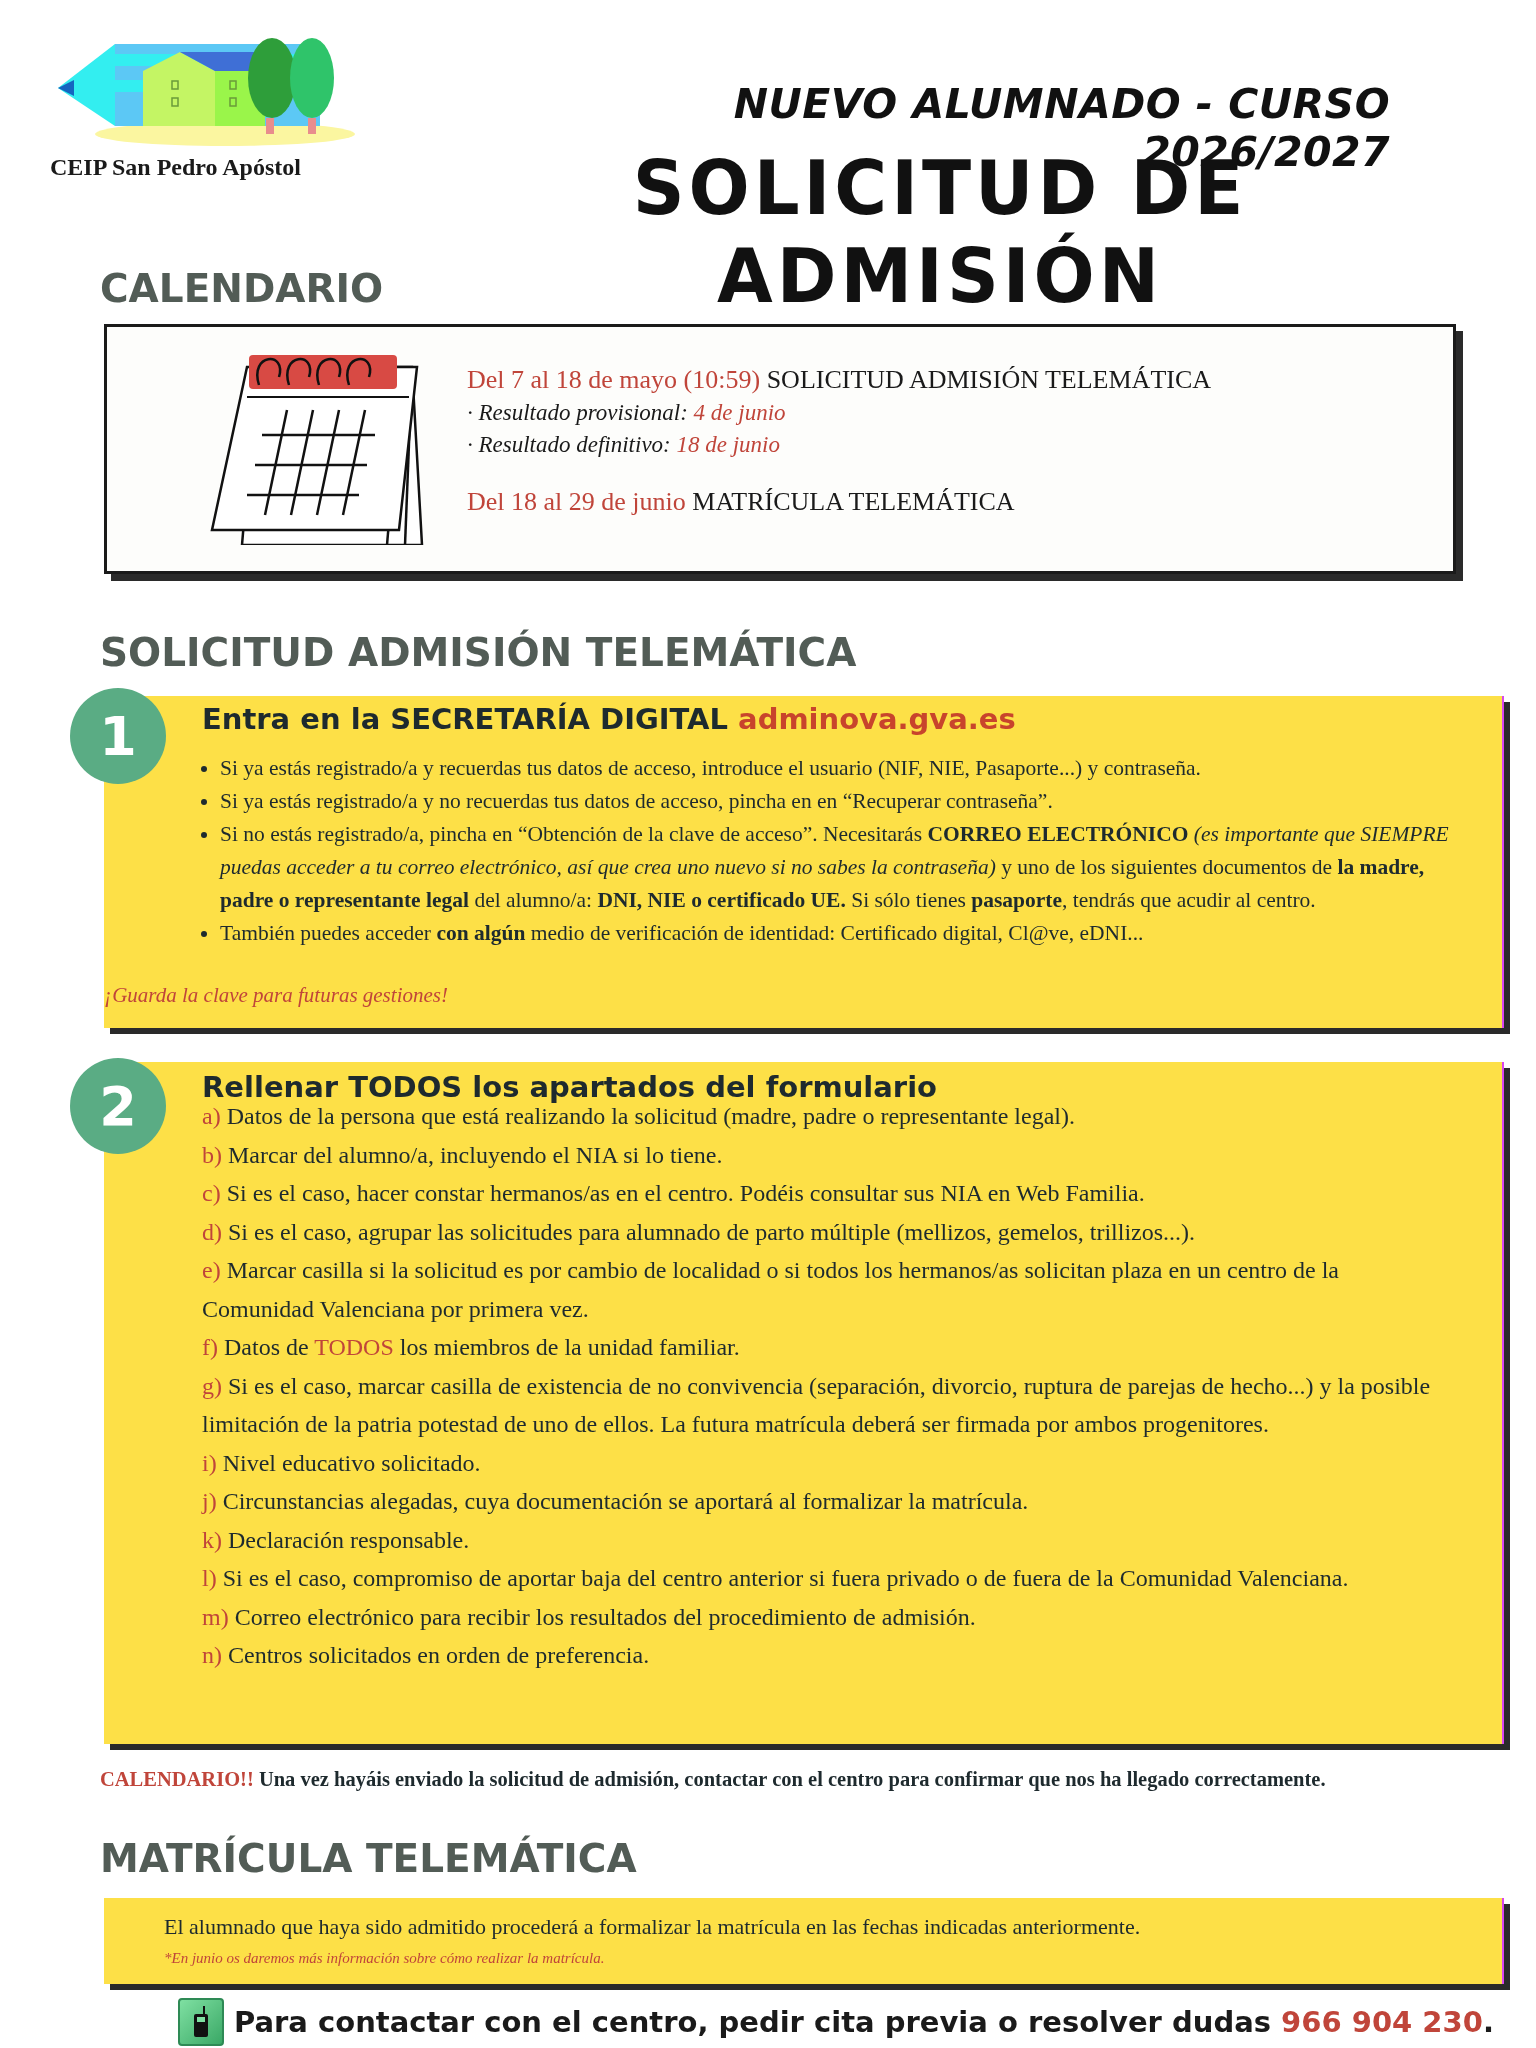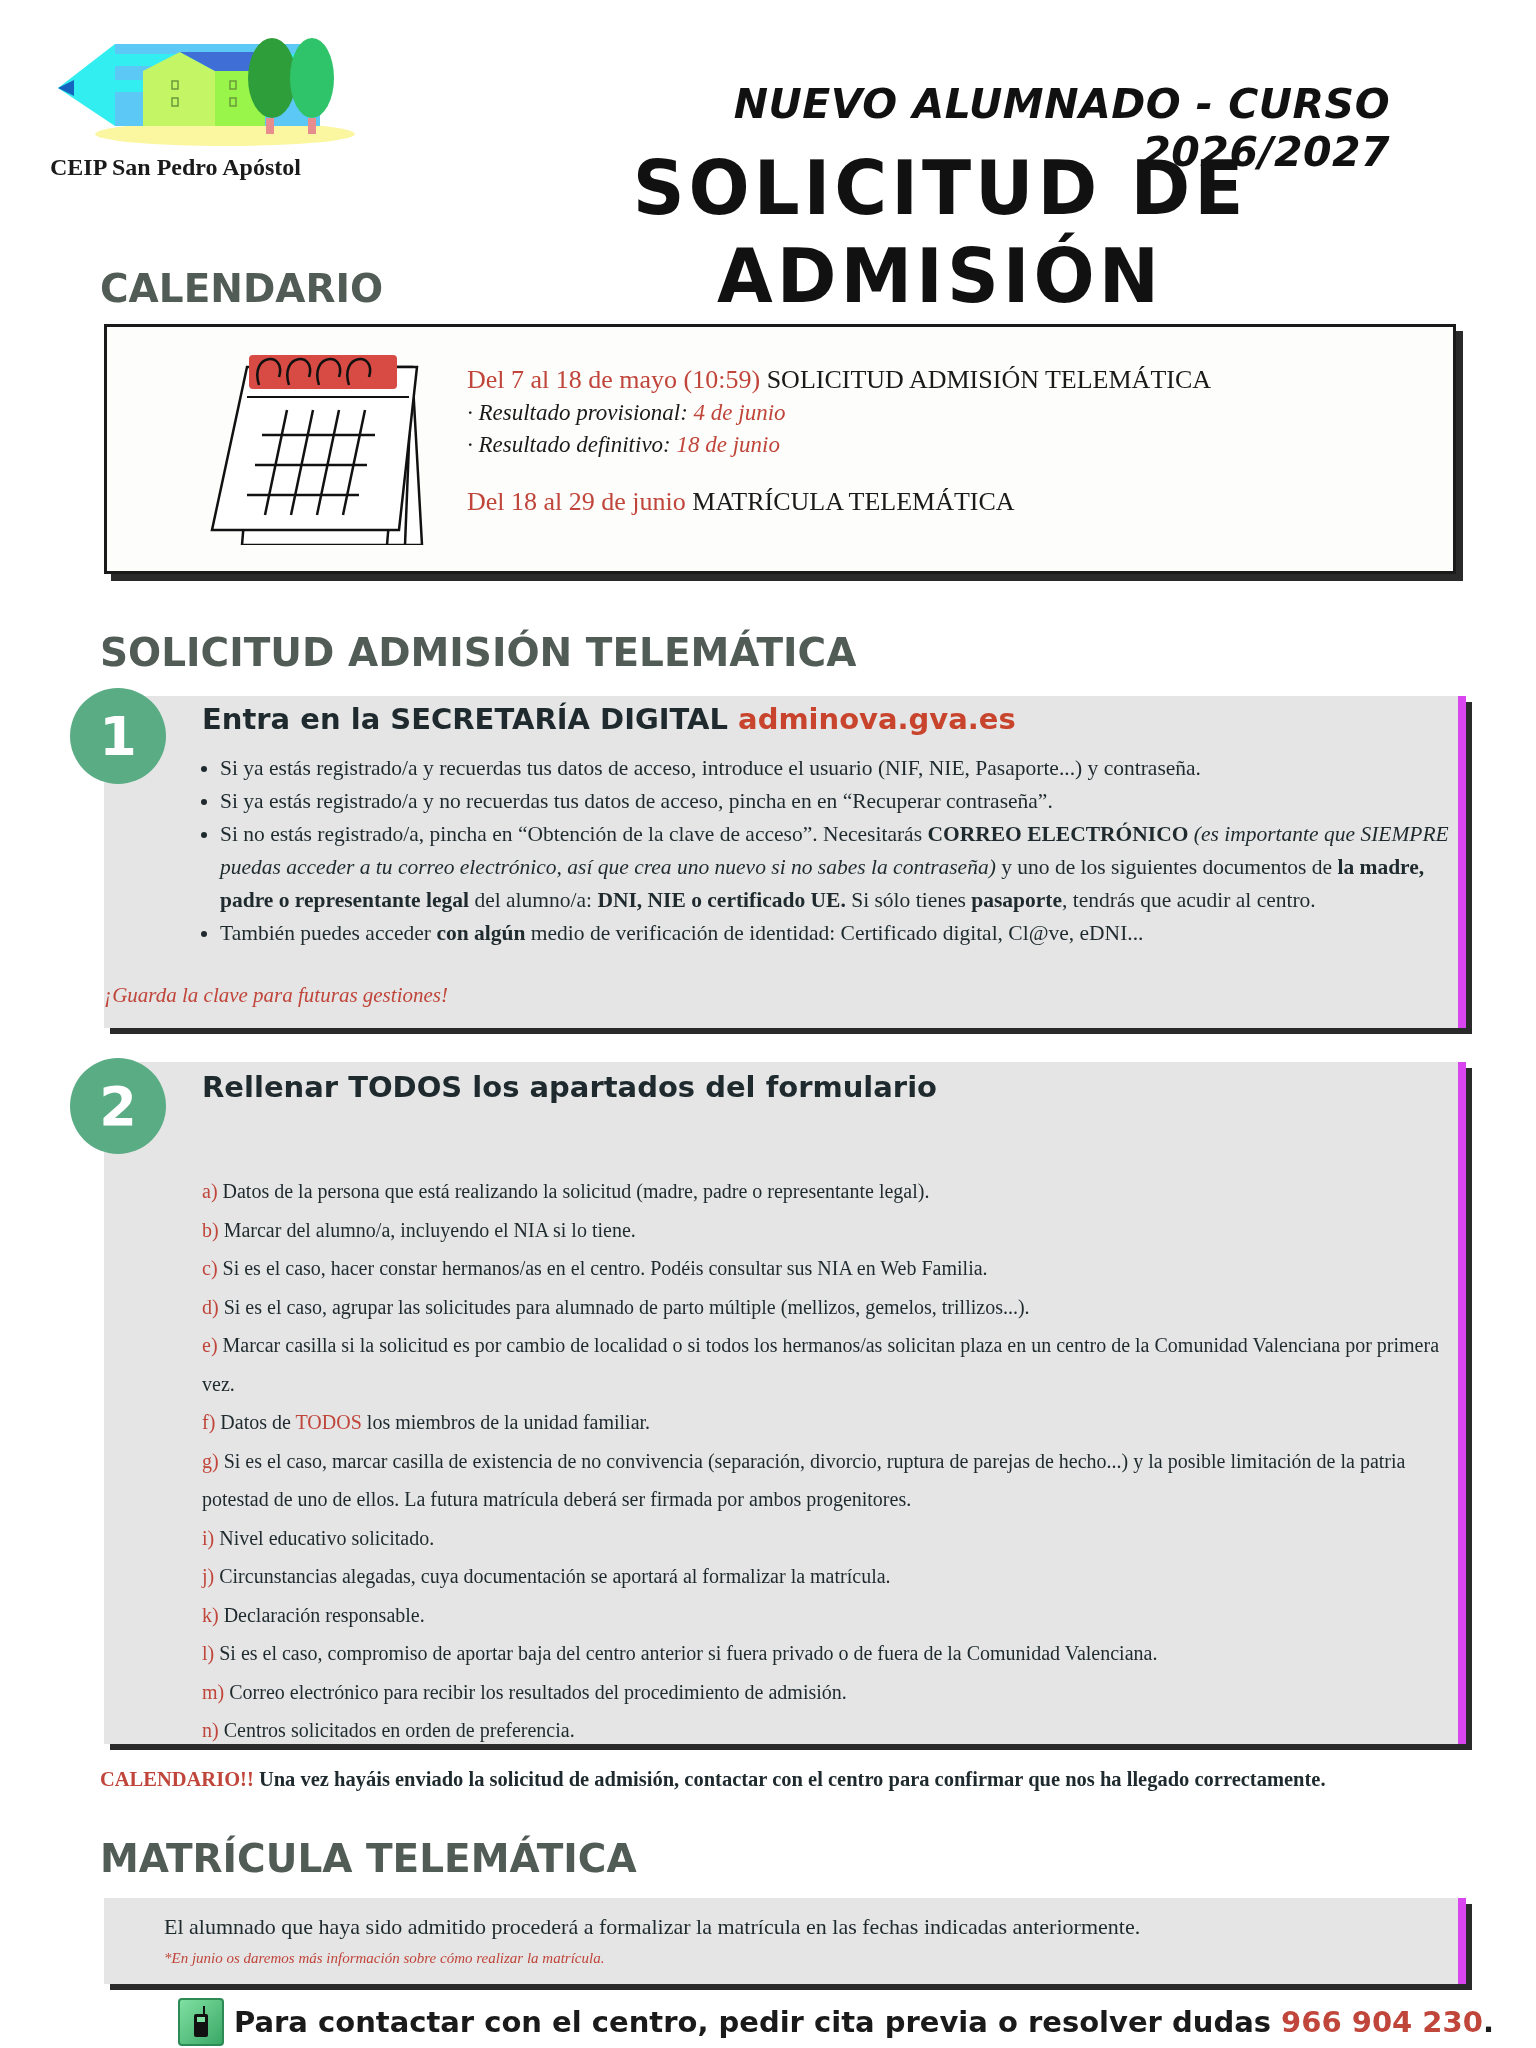--- a/index.html
+++ b/index.html
@@ -27,44 +27,45 @@
     .cal-icon { left: 80px; top: 28px; width: 260px; height: 190px; }
     .cal-text { left: 360px; top: 36px; width: 940px; text-align: left; }
     .cal-line1 { font-size: 26px; line-height: 34px; }
     .cal-sub { font-size: 23px; line-height: 32px; font-style: italic; }
     .cal-line2 { font-size: 26px; line-height: 34px; margin-top: 24px; }
     .red { color: #c0453a; }
     .dark { color: #1a1a1a; }
 
     
     .step-box {
-      background: #e5e5e5;
+      background: #fde047;
       box-shadow: 6px 6px 0 #2a2a2a;
-      border-right: 8px solid #d946ef;
+      border-right: 2px solid #d946ef;
+      padding-left: 44px;
     }
     .step1 { left: 104px; top: 696px; width: 1354px; height: 332px; }
     .step2 { left: 104px; top: 1062px; width: 1354px; height: 682px; }
     .step-circle {
       width: 96px; height: 96px; border-radius: 50%;
       background: #5aac84; color: #fff; font-size: 54px; font-weight: bold;
       display: flex; align-items: center; justify-content: center;
       font-family: "DejaVu Sans", sans-serif;
     }
     .circle1 { left: 70px; top: 688px; }
     .circle2 { left: 70px; top: 1058px; }
     .step-heading { font-size: 29px; font-weight: bold; color: #1e2a2e; white-space: nowrap; font-family: "DejaVu Sans", sans-serif; }
     .h1 { left: 202px; top: 702px; }
     .h2 { left: 202px; top: 1070px; }
     .link { color: #c8442c; }
 
     .bullets { left: 194px; top: 752px; width: 1240px; margin: 0; padding: 0 0 0 26px; font-size: 21.5px; line-height: 33px; color: #1e2a2e; }
     .bullets li { margin: 0; }
     .note-red { left: 104px; top: 983px; width: 1354px; text-align: left; font-size: 21px; font-style: italic; color: #c0453a; }
 
-    .items { left: 202px; top: 1172px; width: 1240px; font-size: 20px; line-height: 38.5px; color: #1e2a2e; }
+    .items { left: 202px; top: 1097px; width: 1240px; font-size: 24px; line-height: 38.5px; color: #1e2a2e; }
     .items div { margin: 0; }
     .letter { color: #c0453a; }
 
     .important { left: 100px; top: 1768px; width: 1400px; font-size: 20.5px; font-weight: bold; color: #1e2a2e; white-space: nowrap; }
 
     .mat-box { left: 104px; top: 1898px; width: 1354px; height: 86px; }
     .mat-text { left: 60px; top: 16px; font-size: 22px; color: #1e2a2e; white-space: nowrap; }
     .mat-note { left: 60px; top: 52px; font-size: 15px; font-style: italic; color: #c0453a; white-space: nowrap; }
 
     .contact { left: 178px; top: 1998px; font-size: 29px; font-weight: bold; color: #1a1a1a; white-space: nowrap; display: flex; align-items: center; gap: 10px; font-family: "DejaVu Sans", sans-serif; }

